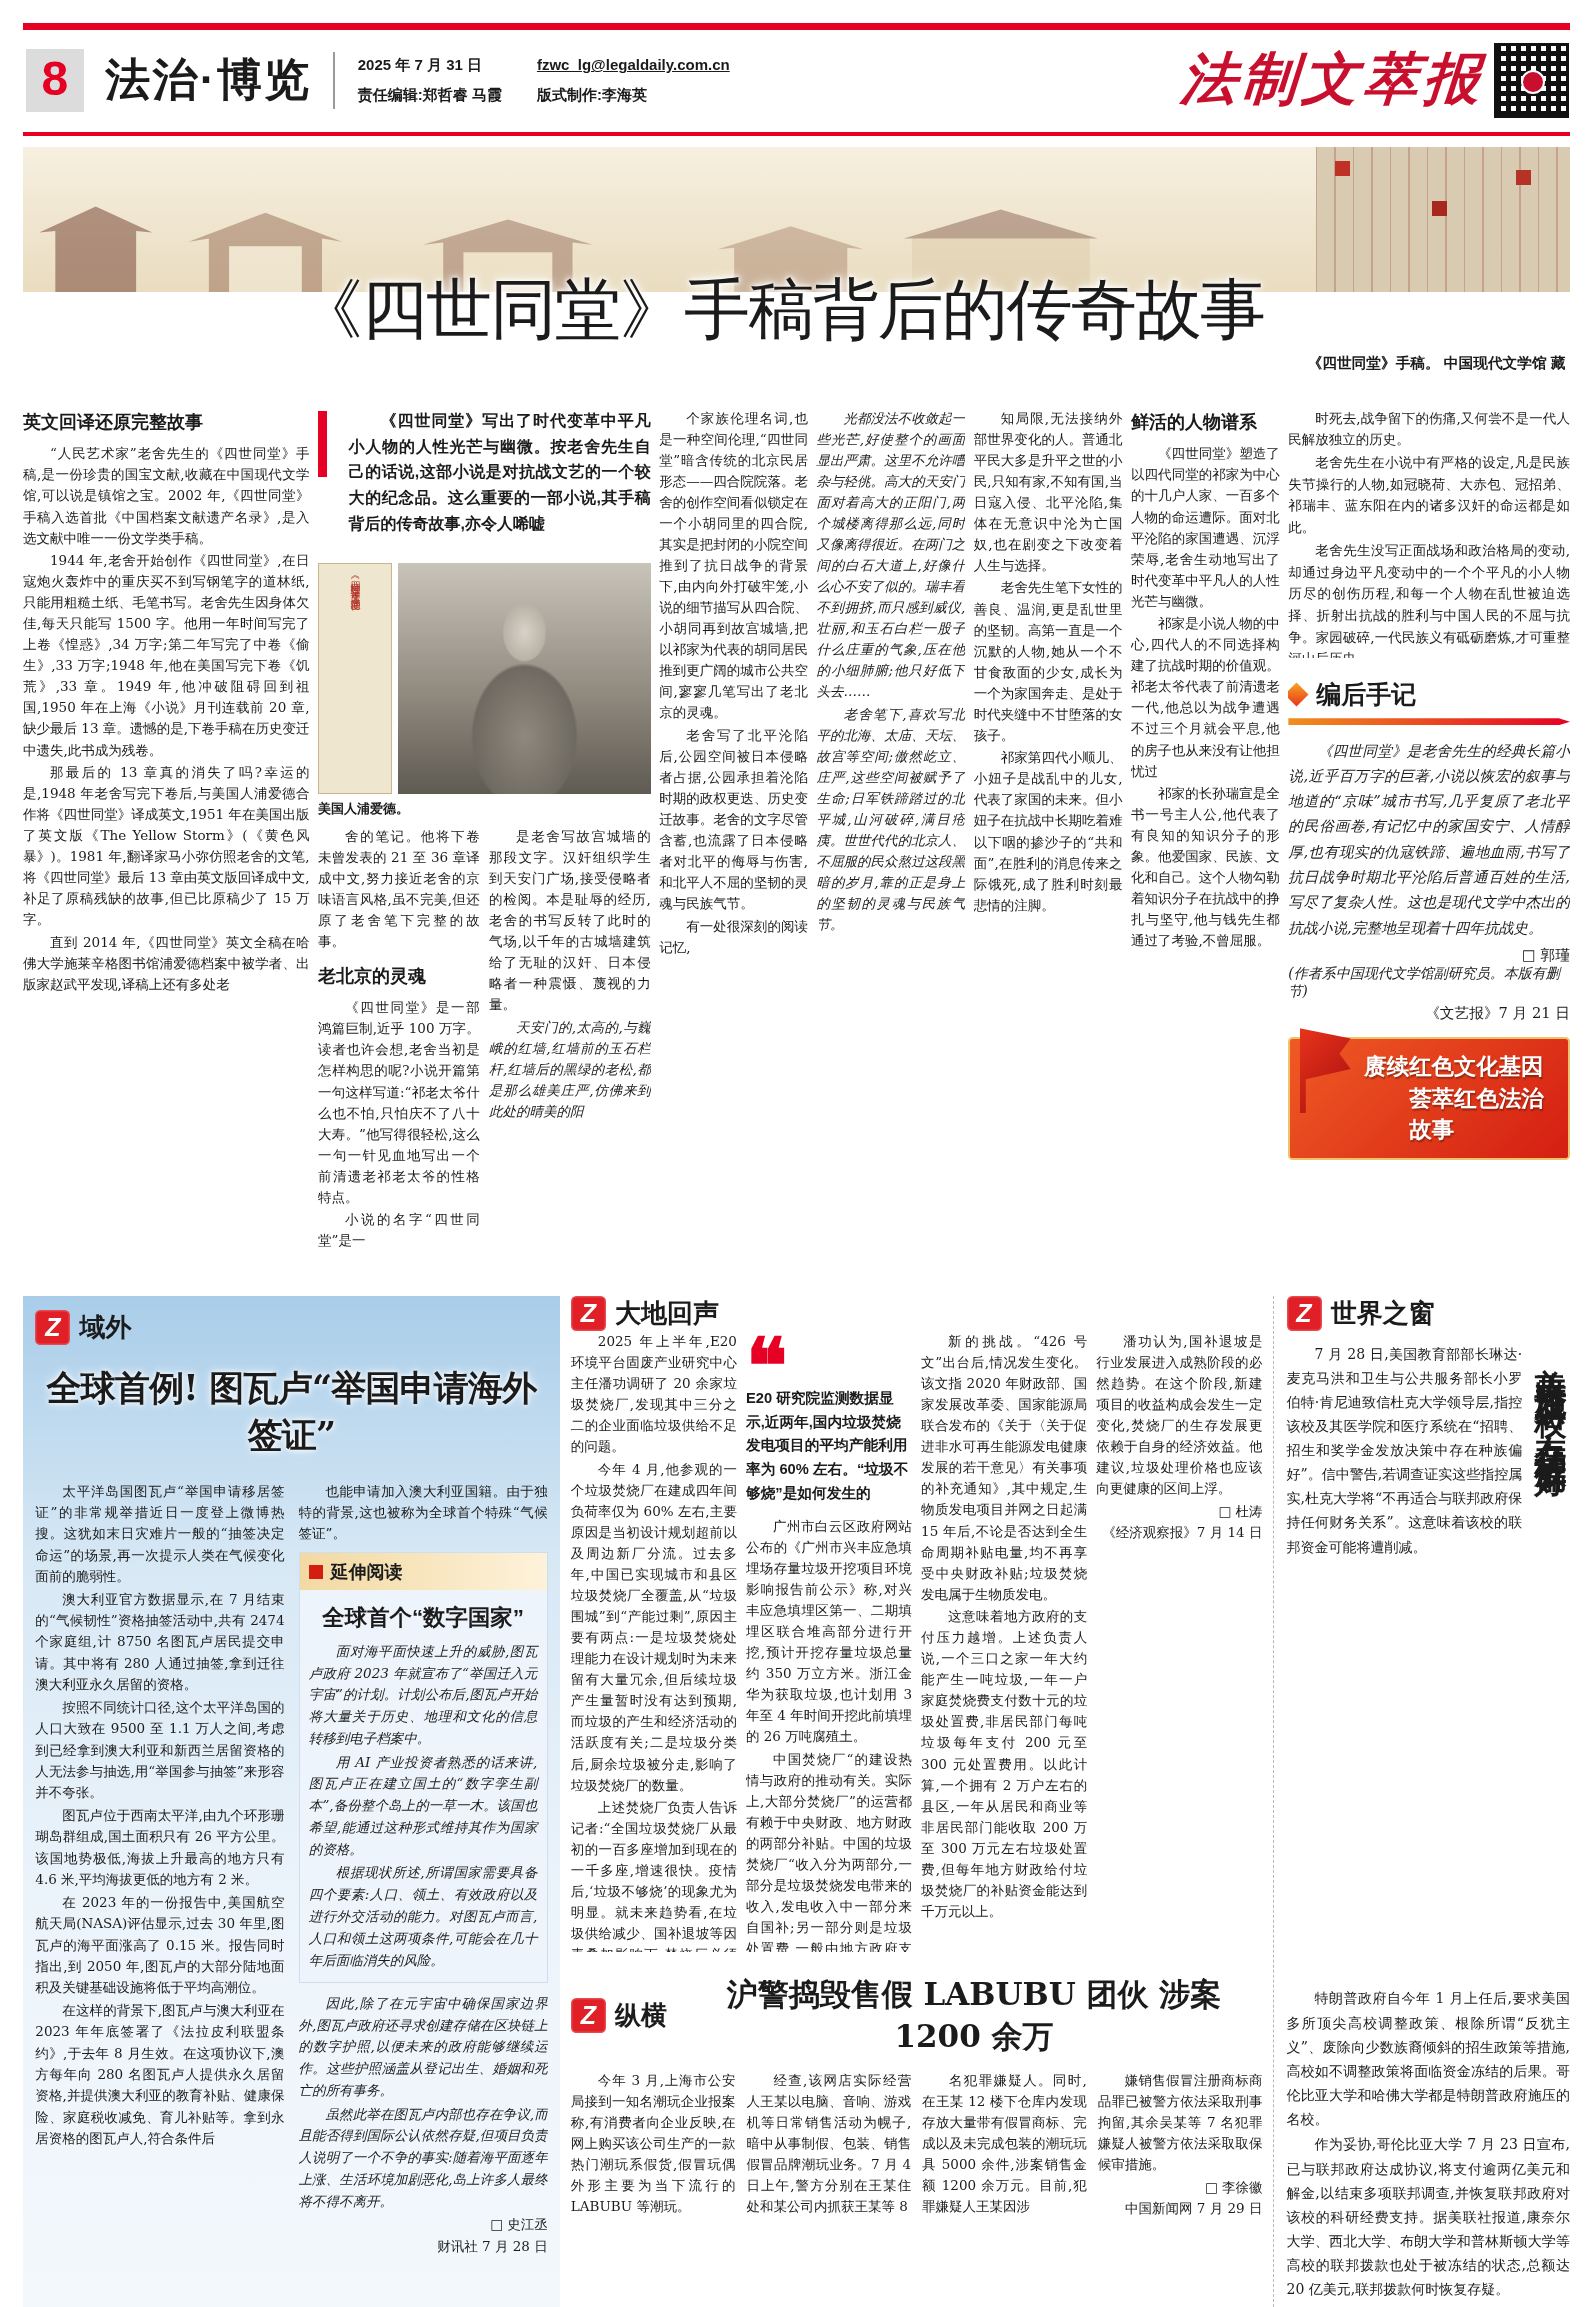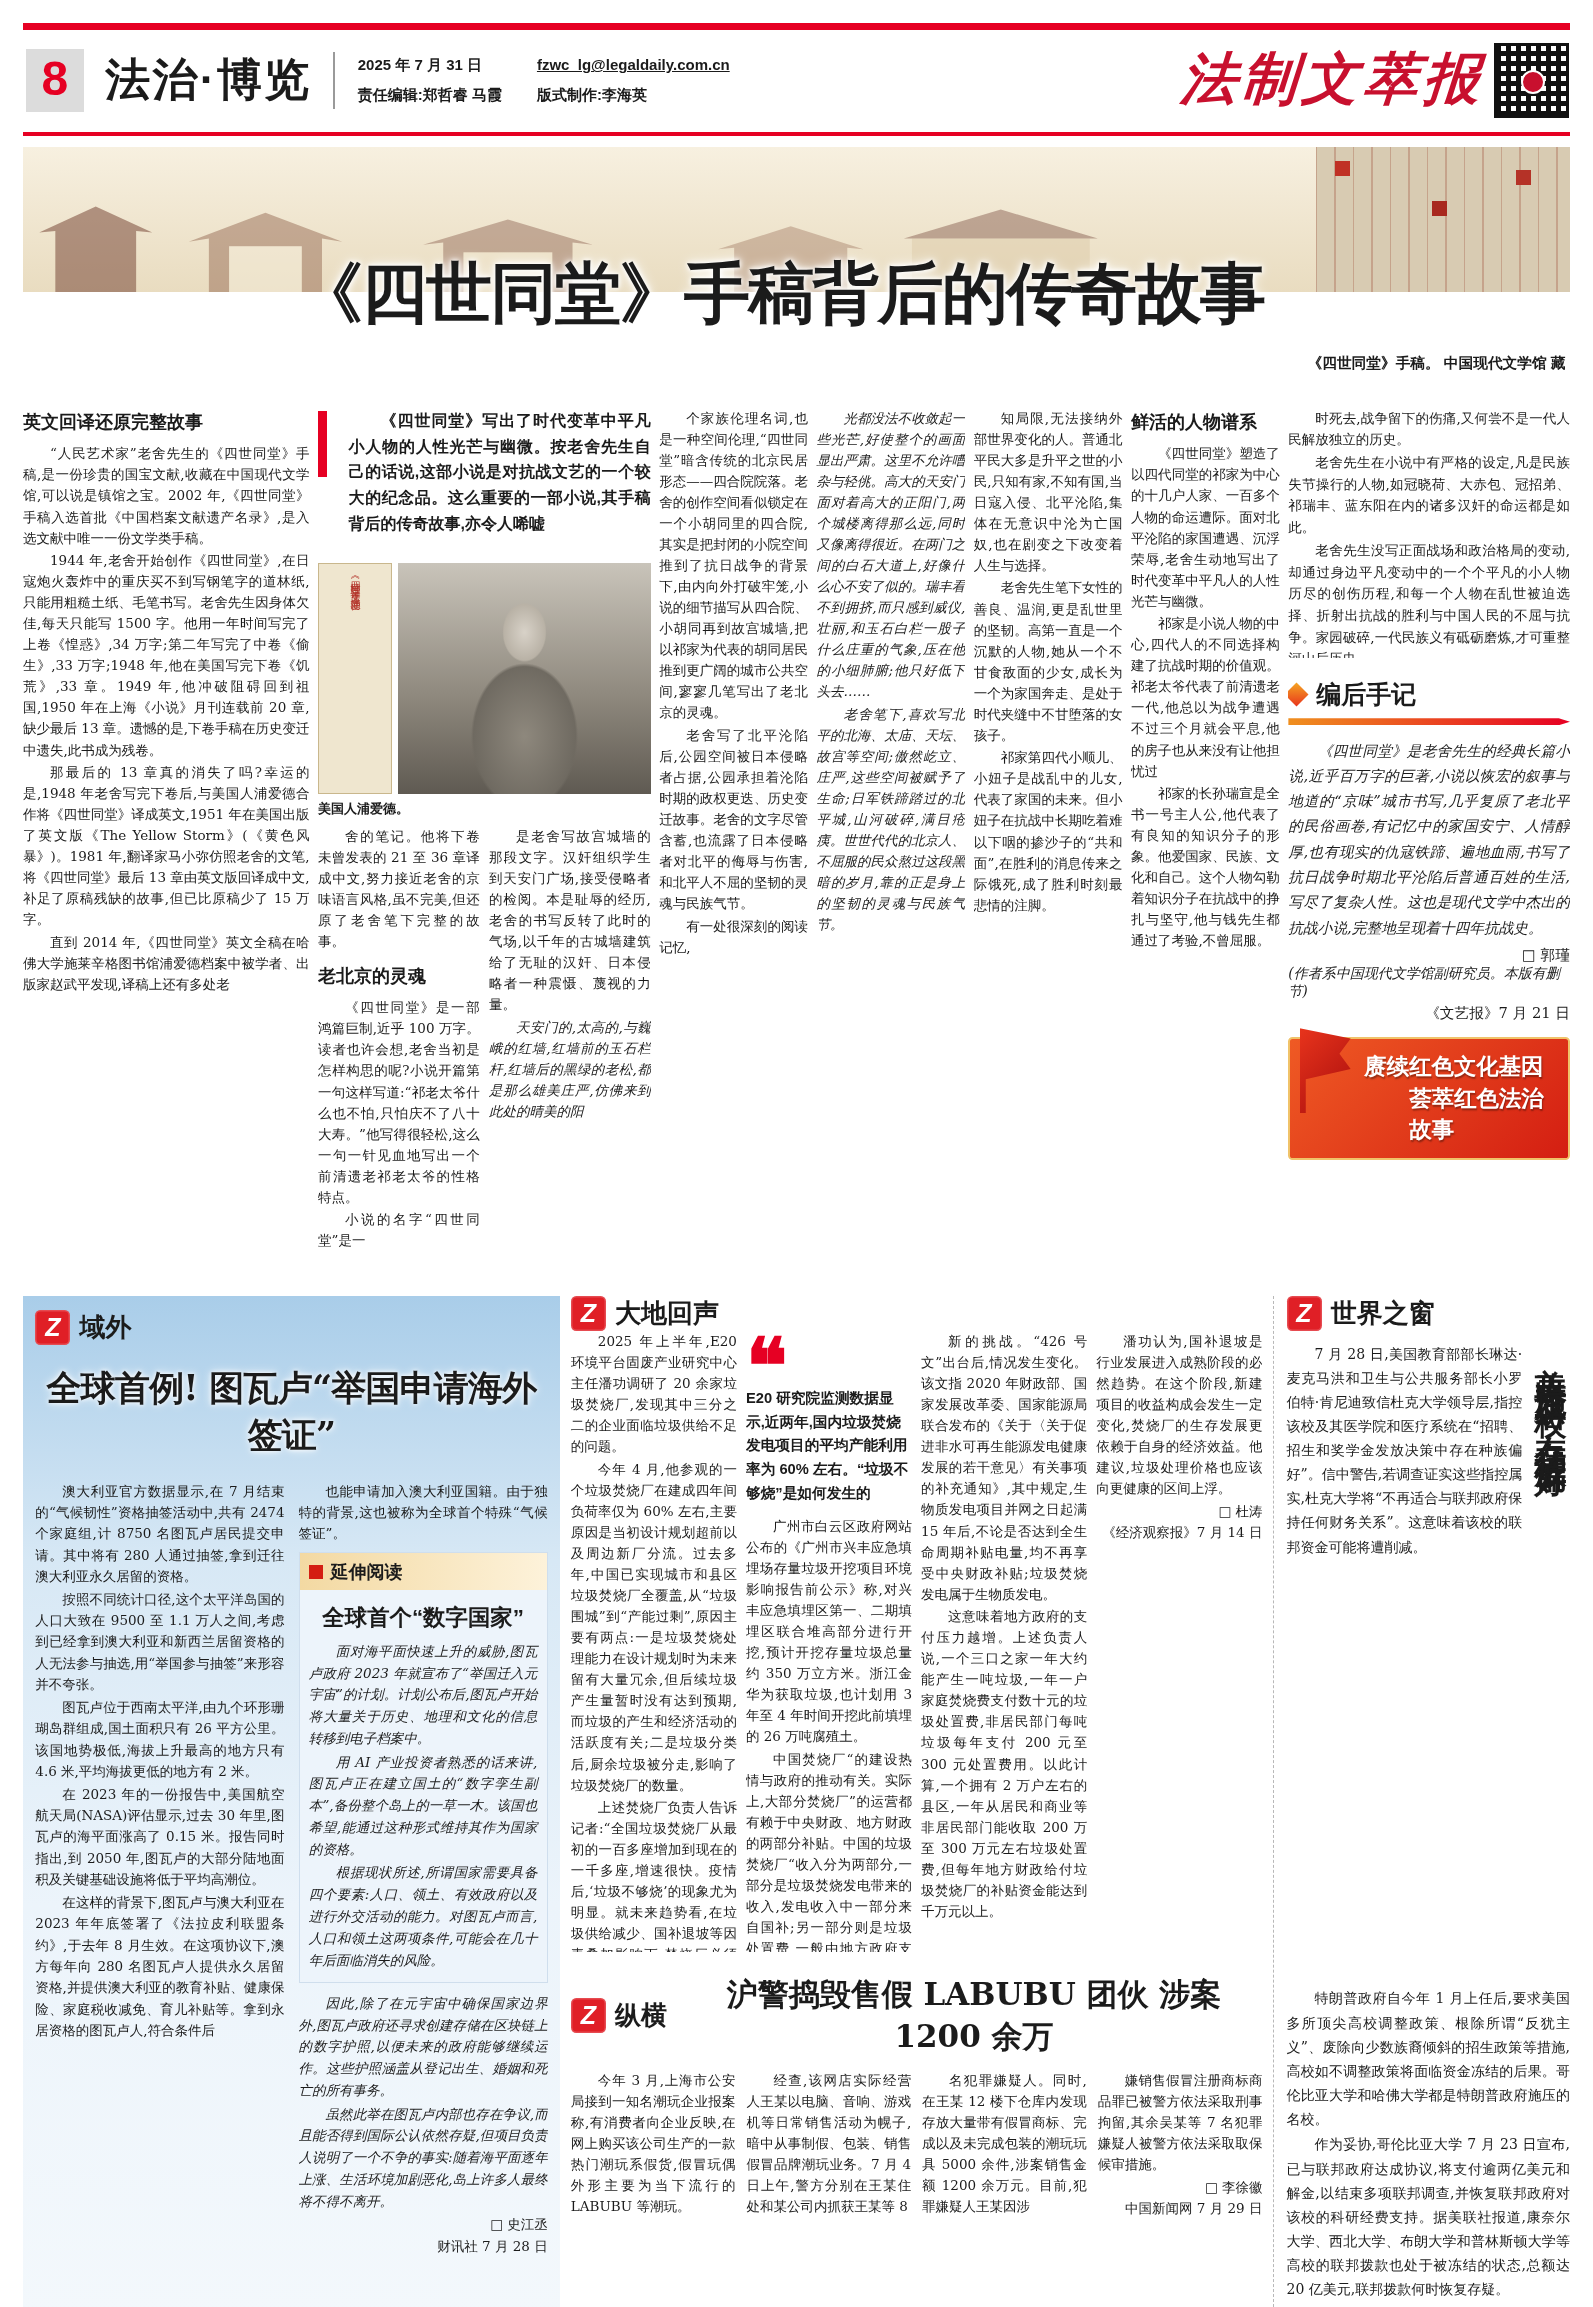--- a/index.html
+++ b/index.html
@@ -32,22 +32,22 @@
         background:#c8102e; border-radius:50%; border:2.3px solid #fff; }
 
   
   .banner { position:relative; height:259px; margin-top:10.8px; }
   .art-strip { position:absolute; inset:0 0 auto 0; height:145px; display:flex; overflow:hidden; }
   .art { flex:1; background:linear-gradient(180deg,#f7f0e0,#e9dcc0); position:relative; }
   .art svg { position:absolute; bottom:0; left:0; width:100%; height:100%; opacity:.55; }
   .ms { width:254px; background:#d8cbb2; position:relative; overflow:hidden;
         background-image:repeating-linear-gradient(90deg,rgba(150,60,40,.28) 0 1.5px,transparent 1.5px 18.5px); }
   .seal { position:absolute; width:15.4px; height:15.4px; background:#c03125; }
-  .headline { position:absolute; left:274px; top:102px; width:1026px;
-              font-size:66px; font-weight:700; letter-spacing:-1.5px; white-space:nowrap;
+  .headline { position:absolute; left:274px; top:118px; width:1026px;
+              font-size:66px; font-weight:400; letter-spacing:-1.5px; white-space:nowrap;
               text-shadow:0 0 4.6px #fff,0 0 7.7px #fff,0 0 12.3px #fff; }
   .banner-cap { position:absolute; right:4.6px; top:207px; font-family:"Liberation Sans",sans-serif;
                 font-weight:bold; font-size:14.7px; }
 
   
   p { margin:0 0 1.5px; text-indent:2em; text-align:justify; }
   .main { display:flex; gap:8.5px; height:870px; margin-top:1.5px; overflow:hidden; }
   .main .col { overflow:hidden; font-size:13.5px; line-height:1.56; }
   .c1 { width:287px; }
   .grp { width:333px; display:flex; flex-direction:column; }
@@ -297,20 +297,21 @@
 
     <div class="yu">
       <div class="badge-row">
         <div class="badge">Z</div>
         <div class="badge-label">域外</div>
       </div>
       <div class="yu-headline">全球首例! 图瓦卢“举国申请海外签证”</div>
       <div class="yu-cols">
         <div class="yu-c">
           <div>
+              <p>太平洋岛国图瓦卢“举国申请移居签证”的非常规举措近日一度登上微博热搜。这犹如末日灾难片一般的“抽签决定命运”的场景,再一次提示人类在气候变化面前的脆弱性。</p>
               <p>澳大利亚官方数据显示,在 7 月结束的“气候韧性”资格抽签活动中,共有 2474 个家庭组,计 8750 名图瓦卢居民提交申请。其中将有 280 人通过抽签,拿到迁往澳大利亚永久居留的资格。</p>
               <p>按照不同统计口径,这个太平洋岛国的人口大致在 9500 至 1.1 万人之间,考虑到已经拿到澳大利亚和新西兰居留资格的人无法参与抽选,用“举国参与抽签”来形容并不夸张。</p>
               <p>图瓦卢位于西南太平洋,由九个环形珊瑚岛群组成,国土面积只有 26 平方公里。该国地势极低,海拔上升最高的地方只有 4.6 米,平均海拔更低的地方有 2 米。</p>
               <p>在 2023 年的一份报告中,美国航空航天局(NASA)评估显示,过去 30 年里,图瓦卢的海平面涨高了 0.15 米。报告同时指出,到 2050 年,图瓦卢的大部分陆地面积及关键基础设施将低于平均高潮位。</p>
               <p>在这样的背景下,图瓦卢与澳大利亚在 2023 年年底签署了《法拉皮利联盟条约》,于去年 8 月生效。在这项协议下,澳方每年向 280 名图瓦卢人提供永久居留资格,并提供澳大利亚的教育补贴、健康保险、家庭税收减免、育儿补贴等。拿到永居资格的图瓦卢人,符合条件后</p>
             </div>
         </div>
         <div class="yu-c">
           <p>也能申请加入澳大利亚国籍。由于独特的背景,这也被称为全球首个特殊“气候签证”。</p>
           <div class="extend">

